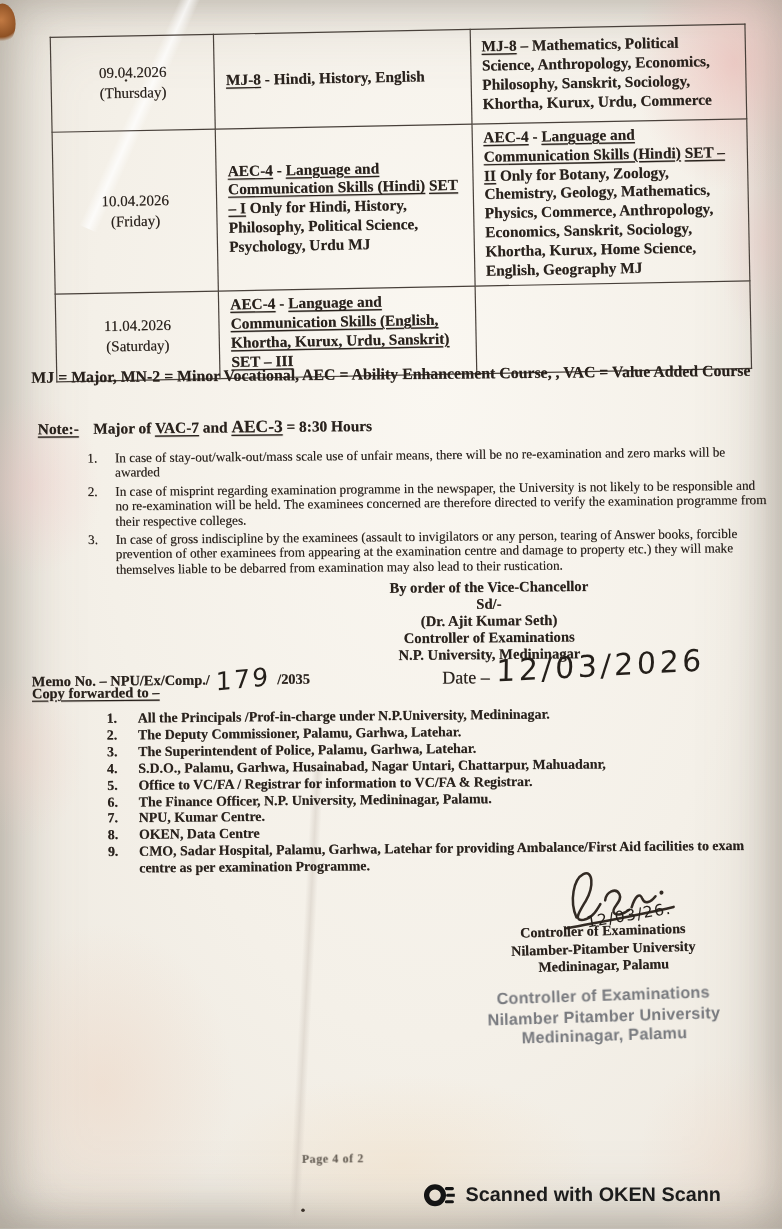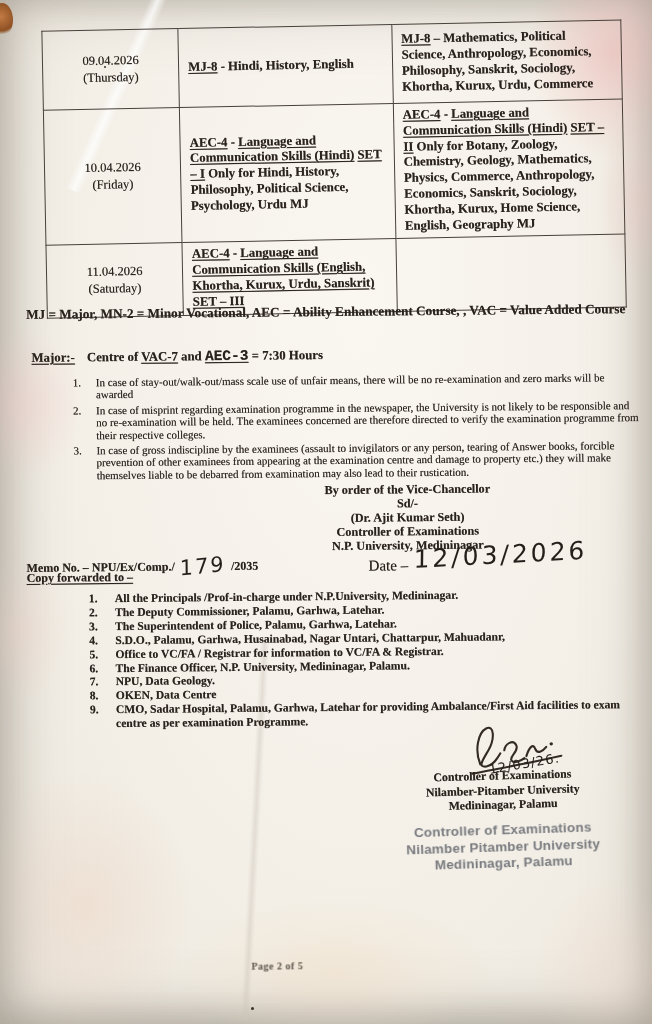--- a/index.html
+++ b/index.html
@@ -67,21 +67,21 @@
   .c-right{width:212px;font-weight:bold;font-size:12.8px;line-height:15.8px;vertical-align:top;}
   tr.r1 .c-date, tr.r1 .c-mid{height:70px;}
   tr.r2 td{height:124px;}
   tr.r3 td{height:58px;}
   .set-block{display:block;}
   
   .legend{position:absolute;left:28px;top:303px;width:608px;
     font-weight:bold;font-size:13.2px;line-height:17.5px;}
   .note-line{position:absolute;left:33px;top:347px;font-size:12.8px;font-weight:bold;}
   .note-line .gap{display:inline-block;width:12px;}
-  .note-aec{font-size:14.5px;font-family:Liberation Mono, monospace;}
+  .note-aec{font-size:14.5px;}
   
   .notes{position:absolute;left:74px;top:374px;width:566px;font-size:11px;line-height:12.4px;}
   .note-item{display:flex;gap:9px;margin-bottom:3px;}
   .note-item .nn{flex:0 0 14px;text-align:left;}
   
   .by-order{position:absolute;left:295px;top:484px;width:225px;text-align:center;
     font-weight:bold;font-size:12.2px;line-height:13.9px;}
   
   .memo-line{position:absolute;left:26px;top:550px;font-size:12px;font-weight:bold;white-space:nowrap;}
   .hand{font-family:"DejaVu Sans", sans-serif;font-weight:normal;color:#241f1a;text-shadow:none;}
@@ -173,21 +173,21 @@
         <td class="c-right">
           <span></span>
         </td>
       </tr>
     </tbody>
       </table>
 
     <div class="legend">MJ = Major, MN-2 = Minor Vocational, AEC = Ability Enhancement Course, , VAC = Value Added Course</div>
 
     <div class="note-line">
-      <span class="u b">Major:-</span><span class="gap"></span><span>Centre of </span><span class="u">VAC-7</span><span> and </span><span class="u note-aec">AEC-3</span><span> = 7:30 Hours</span>
+      <span class="u b">Note:-</span><span class="gap"></span><span>Major of </span><span class="u">VAC-7</span><span> and </span><span class="u note-aec">AEC-3</span><span> = 8:30 Hours</span>
     </div>
 
     <div class="notes">
       <div class="note-item">
         <span class="nn">1.</span>
         <span>In case of stay-out/walk-out/mass scale use of unfair means, there will be no re-examination and zero marks will be awarded</span>
       </div>
       <div class="note-item">
         <span class="nn">2.</span>
         <span>In case of misprint regarding examination programme in the newspaper, the University is not likely to be responsible and no re-examination will be held. The examinees concerned are therefore directed to verify the examination programme from their respective colleges.</span>
@@ -233,21 +233,21 @@
       <div class="recipient-row">
           <span class="rn">5.</span>
           <span>Office to VC/FA / Registrar for information to VC/FA &amp; Registrar.</span>
         </div>
       <div class="recipient-row">
           <span class="rn">6.</span>
           <span>The Finance Officer, N.P. University, Medininagar, Palamu.</span>
         </div>
       <div class="recipient-row">
           <span class="rn">7.</span>
-          <span>NPU, Data Geology.</span>
+          <span>NPU, Kumar Centre.</span>
         </div>
       <div class="recipient-row">
           <span class="rn">8.</span>
           <span>OKEN, Data Centre</span>
         </div>
       <div class="recipient-row">
           <span class="rn">9.</span>
           <span>CMO, Sadar Hospital, Palamu, Garhwa, Latehar for providing Ambalance/First Aid facilities to exam centre as per examination Programme.</span>
         </div>
     </div>
@@ -270,17 +270,26 @@
       <div>Nilamber-Pitamber University</div>
       <div>Medininagar, Palamu</div>
     </div>
 
     <div class="stamp">
       <div>Controller of Examinations</div>
       <div>Nilamber Pitamber University</div>
       <div>Medininagar, Palamu</div>
     </div>
 
-    <div class="page-num">Page 2 of 5</div>
+    <div class="page-num">Page 4 of 2</div>
   </div>
 
+  <div class="oken">
+    <span class="oken-logo">
+      <svg viewBox="0 0 27 24" width="27" height="24">
+        <circle cx="10.5" cy="12" r="7" fill="none" stroke="#141414" stroke-width="4.4"></circle>
+        <path d="M20 6.5 h5 M21 12 h6 M20 17.5 h5" stroke="#141414" stroke-width="2.6" stroke-linecap="round"></path>
+      </svg>
+    </span>
+    <span>Scanned with OKEN Scann</span>
+  </div>
 
 </div>
 
 </body></html>

